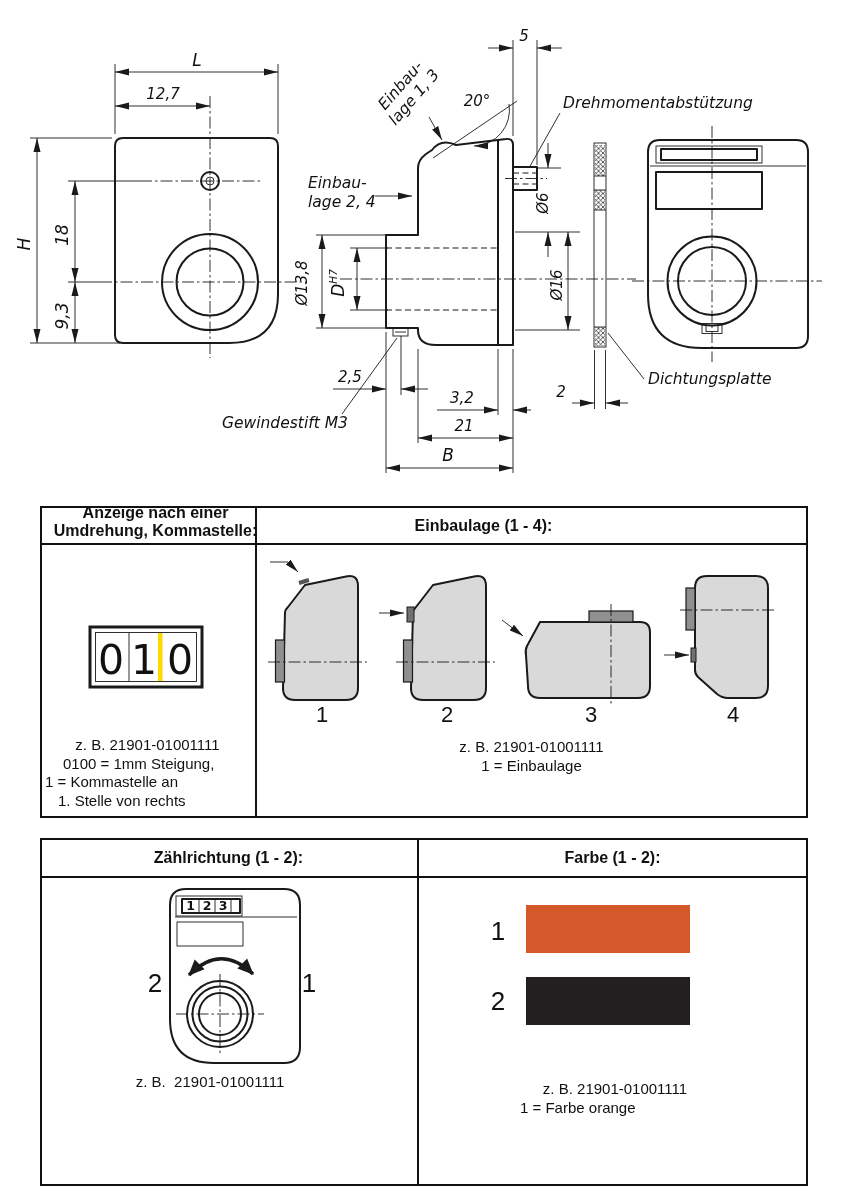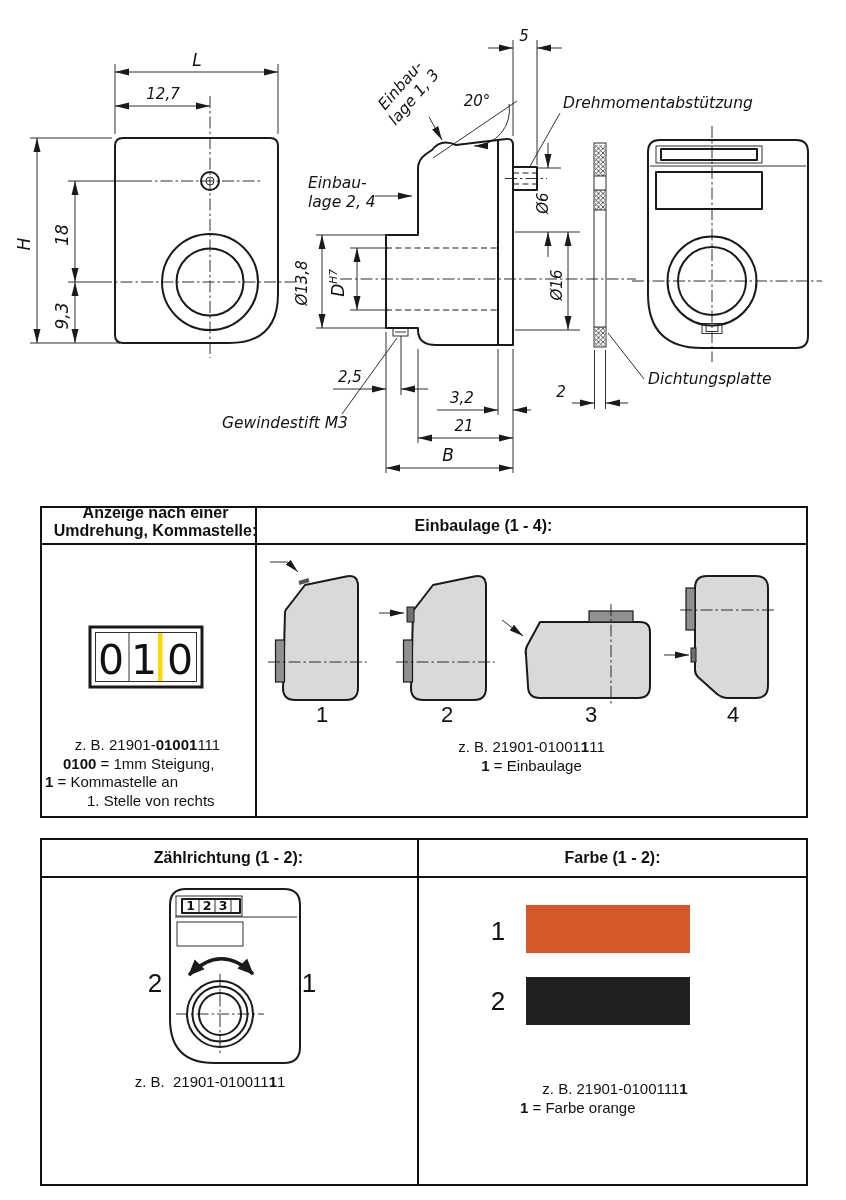--- a/index.html
+++ b/index.html
@@ -1,21 +1,21 @@
 <!DOCTYPE html>
 <html><head>
 <meta charset="utf-8">
 <style>
   html,body{margin:0;padding:0;background:#fff;}
   body{width:846px;height:1200px;position:relative;font-family:"Liberation Sans",sans-serif;color:#111;}
   .abs{position:absolute;}
   .frame{position:absolute;box-sizing:border-box;border:2.5px solid #111;background:transparent;}
   .hdr{font-weight:bold;font-size:16px;line-height:18px;text-align:center;}
   .txt{font-size:15px;line-height:18.5px;}
-  .txt b{font-weight:bold;margin-top:9px;}
+  .txt b{font-weight:normal;margin-top:9px;}
   svg text{fill:#111;}
   svg .ol{fill:none;stroke:#1a1a1a;stroke-width:2;stroke-linejoin:round;}
   svg .ol3{fill:none;stroke:#1a1a1a;stroke-width:3;}
   svg .tl{fill:none;stroke:#1a1a1a;stroke-width:0.9;}
   svg .cl{fill:none;stroke:#1a1a1a;stroke-width:0.9;stroke-dasharray:12 3 2.5 3;}
   svg .dash{fill:none;stroke:#1a1a1a;stroke-width:1;stroke-dasharray:6 3.5;}
   svg .dimt{font:italic 15px "DejaVu Sans",sans-serif;text-anchor:middle;}
   svg .dimbig{font:italic 17px "DejaVu Sans",sans-serif;text-anchor:middle;}
   svg .lblt{font:italic 15.5px "DejaVu Sans",sans-serif;}
   svg .numt{font:22px "Liberation Sans",sans-serif;text-anchor:middle;}
@@ -282,21 +282,21 @@
 <div class="abs hdr" style="left:42px;top:504px;width:211px;margin-left:8px;">
   <div>Anzeige nach einer</div>
   <div>Umdrehung, Kommastelle:</div>
 </div>
 <div class="abs hdr" style="left:257px;top:517px;width:453px;">Einbaulage (1 - 4):</div>
 
 <div class="abs txt" style="left:42px;top:736px;width:211px;">
   <div style="text-align:center;"><span>z. B. 21901-</span><b>01001</b><span>111</span></div>
   <div style="padding-left:21px;"><b>0100</b><span> = 1mm Steigung,</span></div>
   <div style="padding-left:3px;"><b>1</b><span> = Kommastelle an</span></div>
-  <div style="padding-left:45px;"><b></b><span>1. Stelle von rechts</span></div>
+  <div style="padding-left:16px;"><b></b><span>1. Stelle von rechts</span></div>
 </div>
 
 <div class="abs txt" style="left:257px;top:738px;width:549px;text-align:center;">
   <div><span>z. B. 21901-01001</span><b>1</b><span>11</span></div>
   <div><b>1</b><span> = Einbaulage</span></div>
 </div>
 
 <div class="frame" style="left:40px;top:838px;width:768px;height:348px;">
   <div style="position:absolute;left:375px;top:0;height:100%;border-left:2.5px solid #111;"></div>
   <div style="position:absolute;top:36px;left:0;width:100%;border-top:2.5px solid #111;"></div>

